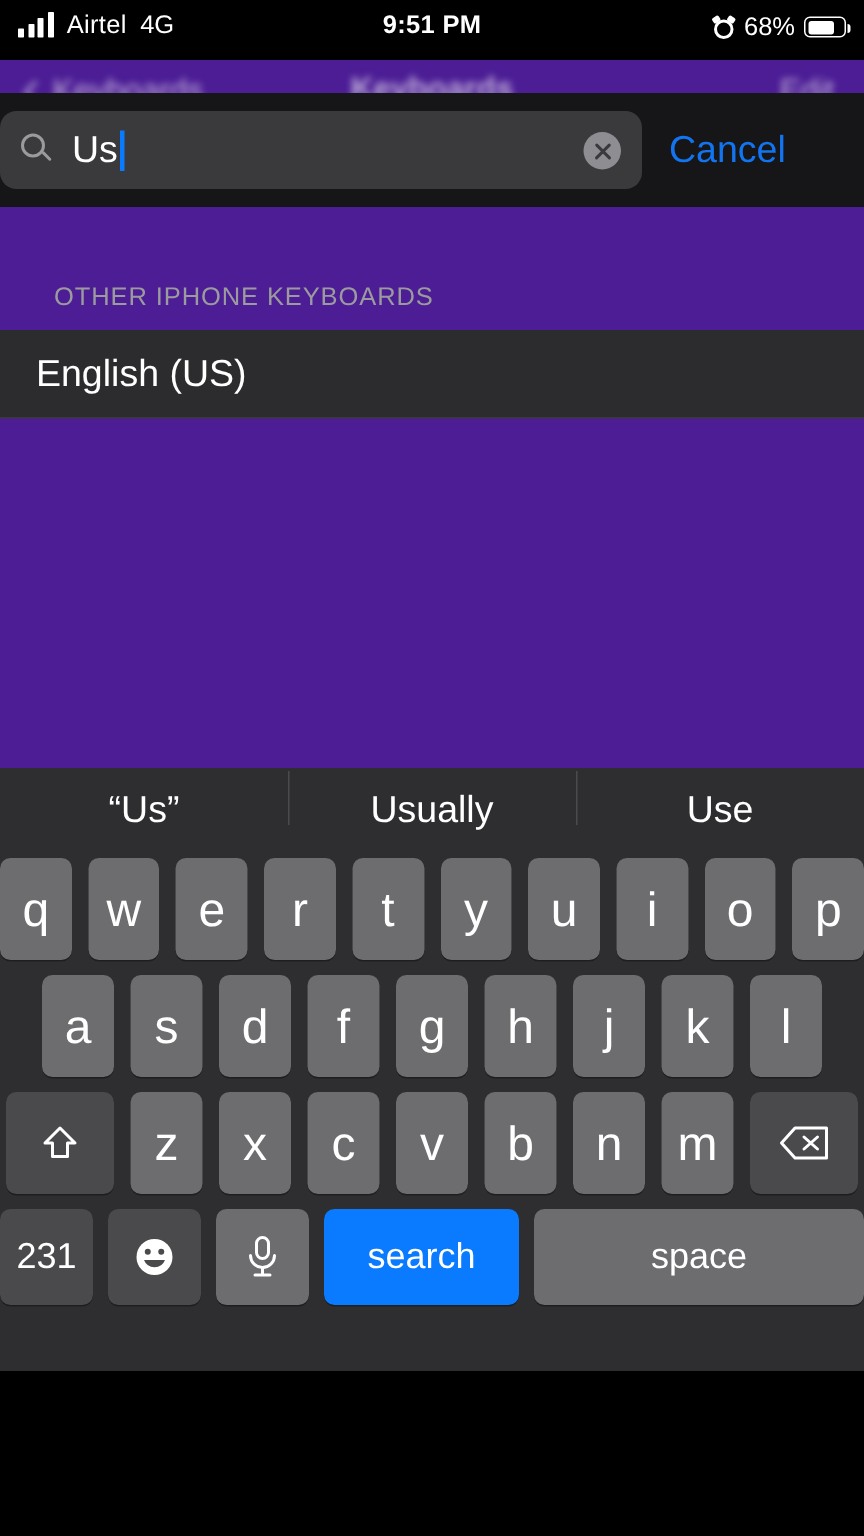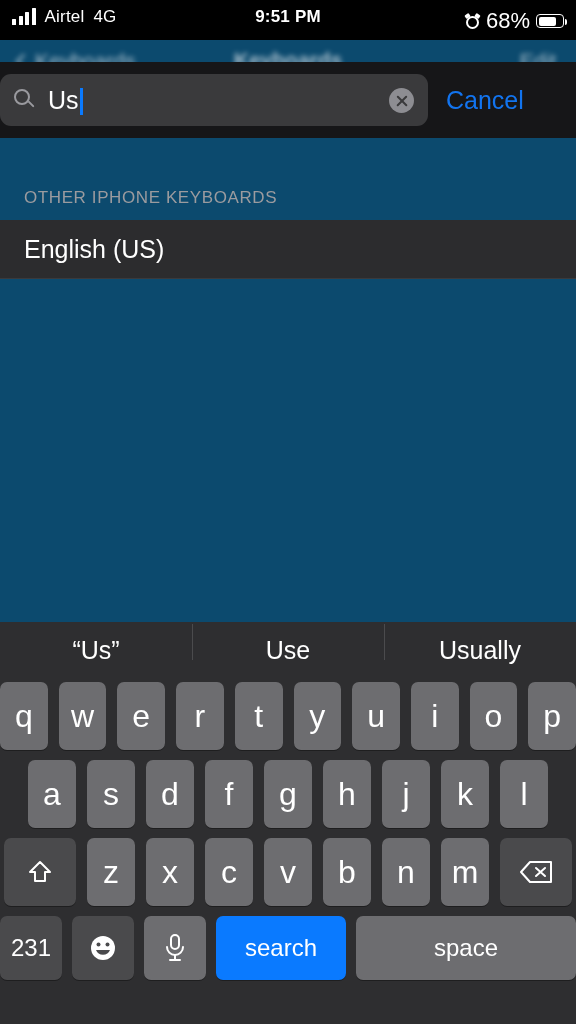--- a/index.html
+++ b/index.html
@@ -2,21 +2,21 @@
 <html><head>
 <meta charset="utf-8">
 <style>
   * { margin:0; padding:0; box-sizing:border-box; }
   html,body {
     width:576px; height:1024px;
     background:#000;
     font-family:"Liberation Sans", sans-serif;
     overflow:hidden;
   }
-  #screen { position:relative; width:576px; height:1024px; background:#0c4a6e; }
+  #screen { position:relative; width:576px; height:914px; background:#4c1d95; }
 
   
   .statusbar{
     position:absolute; top:0; left:0; width:576px; height:40px;
     background:#000; color:#fff; z-index:40;
   }
   .sb-left{ position:absolute; left:12px; top:8px; display:flex; align-items:flex-end; gap:9px; }
   .bars{ display:flex; align-items:flex-end; gap:2.5px; height:17px; }
   .bars i{ display:block; width:4px; background:#fff; border-radius:.5px; }
   .bars i:nth-child(1){ height:6px; }
@@ -31,21 +31,21 @@
   }
   .sb-right{ position:absolute; right:12px; top:8px; display:flex; align-items:center; gap:6px; }
   .alarm{ width:15px; height:15px; position:relative; }
   .alarm .dial{
     position:absolute; left:1px; top:2px; width:13px; height:13px;
     border:2px solid #fff; border-radius:50%;
   }
   .alarm .ear{ position:absolute; top:0; width:5px; height:4px; background:#fff; border-radius:1px; }
   .alarm .ear.l{ left:0; transform:rotate(-35deg); }
   .alarm .ear.r{ right:0; transform:rotate(35deg); }
-  .batt-pct{ font-size:22px; }
+  .batt-pct{ font-size:17px; }
   .batt{ position:relative; width:28px; height:14px; border:1.6px solid #fff; border-radius:4px; }
   .batt .fill{ position:absolute; left:1.5px; top:1.5px; bottom:1.5px; width:68%; background:#fff; border-radius:2px; }
   .batt .tip{ position:absolute; right:-4px; top:4px; width:2.5px; height:6px; background:#fff; border-radius:0 2px 2px 0; }
 
   
   .navbar{
     position:absolute; top:40px; left:0; width:576px; height:46px;
     color:#fff; z-index:5; filter:blur(2.4px); opacity:.62;
   }
   .nav-back{ position:absolute; left:18px; top:9px; display:flex; align-items:center; gap:6px; font-size:21px; }
@@ -75,21 +75,21 @@
     content:""; position:absolute; left:5.5px; top:11.5px; width:14px; height:2.2px;
     background:#3a3a3c; border-radius:2px;
   }
   .clear-btn:before{ transform:rotate(45deg); }
   .clear-btn:after{ transform:rotate(-45deg); }
   .cancel{ margin-left:18px; font-size:25px; color:#1274ef; }
 
   
   .section-head{
     position:absolute; top:176px; left:0; width:576px; height:44px;
-    color:#9b9b9f; font-size:17px; letter-spacing:.6px; padding-left:24px;
+    color:#9b9b9f; font-size:17px; letter-spacing:.6px; padding-left:36px;
     display:flex; align-items:center; z-index:10;
   }
   .result-row{
     position:absolute; top:220px; left:0; width:576px; height:58px;
     background:#2c2c2e; display:flex; align-items:center; padding-left:24px;
     color:#fff; font-size:25px; z-index:10;
   }
   .row-sep{ position:absolute; top:278px; left:0; width:576px; height:1px; background:#3a3a3c; z-index:10; }
 
   
@@ -181,22 +181,22 @@
   <div class="section-head">OTHER IPHONE KEYBOARDS</div>
   <div class="result-row">
     <span>English (US)</span>
   </div>
   <div class="row-sep"></div>
 
   <div class="keyboard">
 
     <div class="predictive">
       <div class="pred">“Us”</div>
+      <div class="pred">Usually</div>
       <div class="pred">Use</div>
-      <div class="pred">Usually</div>
     </div>
 
     <div class="krow r1">
       <div class="key">q</div>
       <div class="key">w</div>
       <div class="key">e</div>
       <div class="key">r</div>
       <div class="key">t</div>
       <div class="key">y</div>
       <div class="key">u</div>

